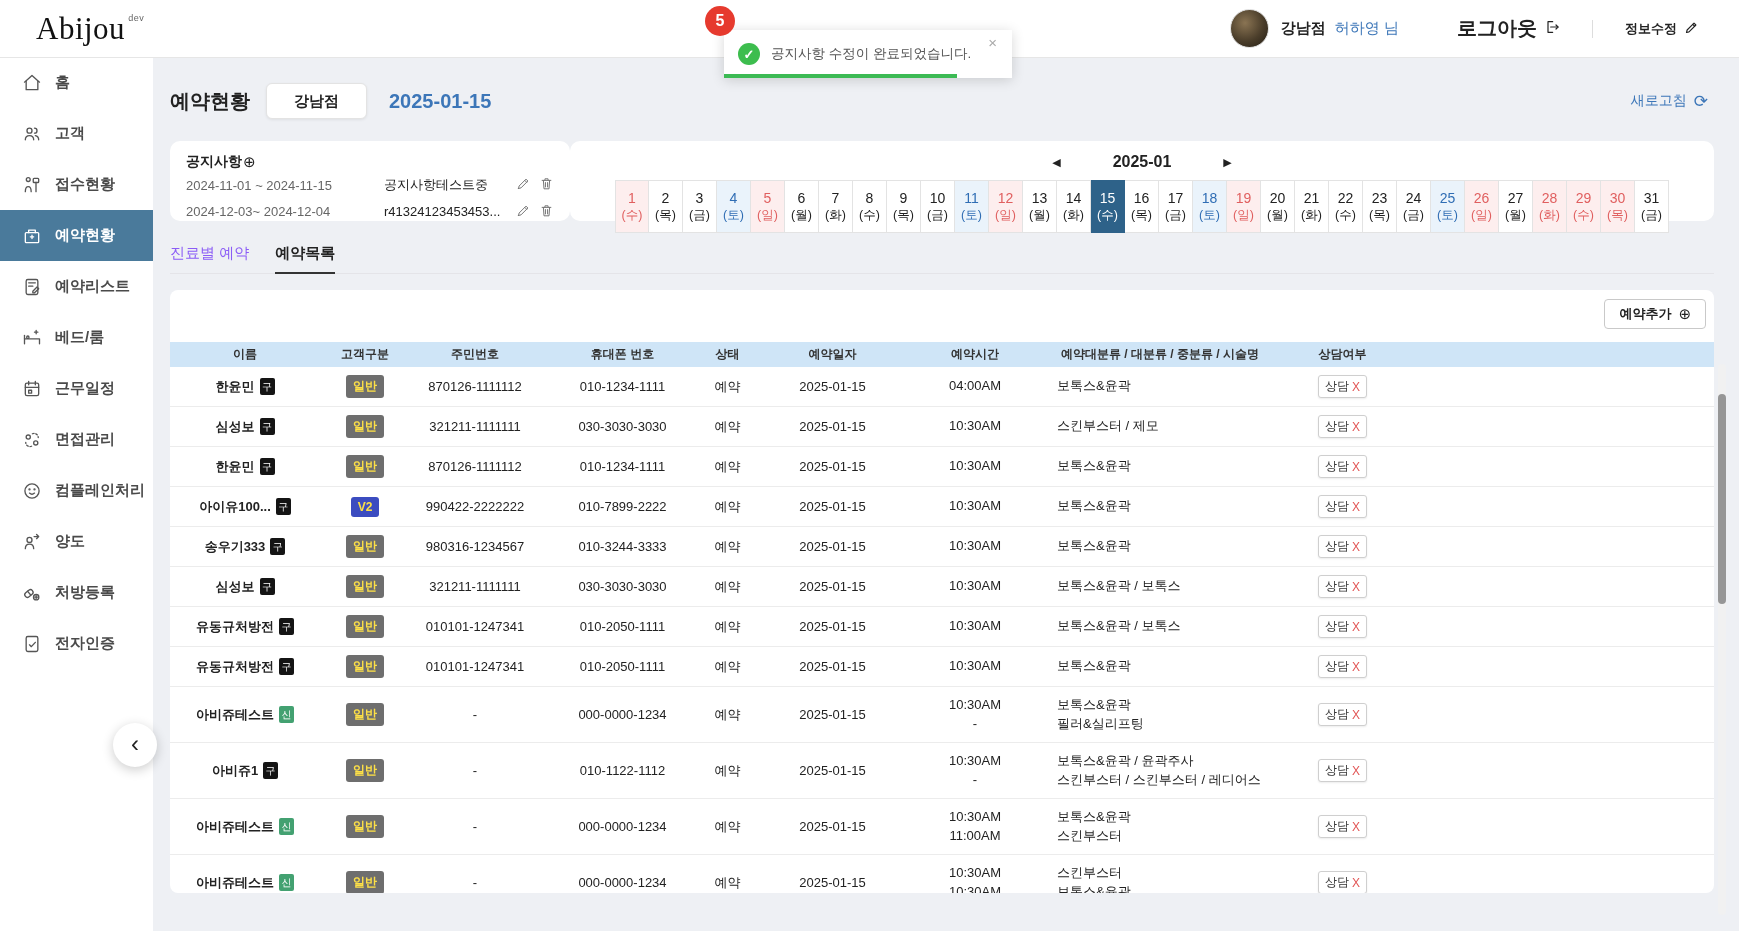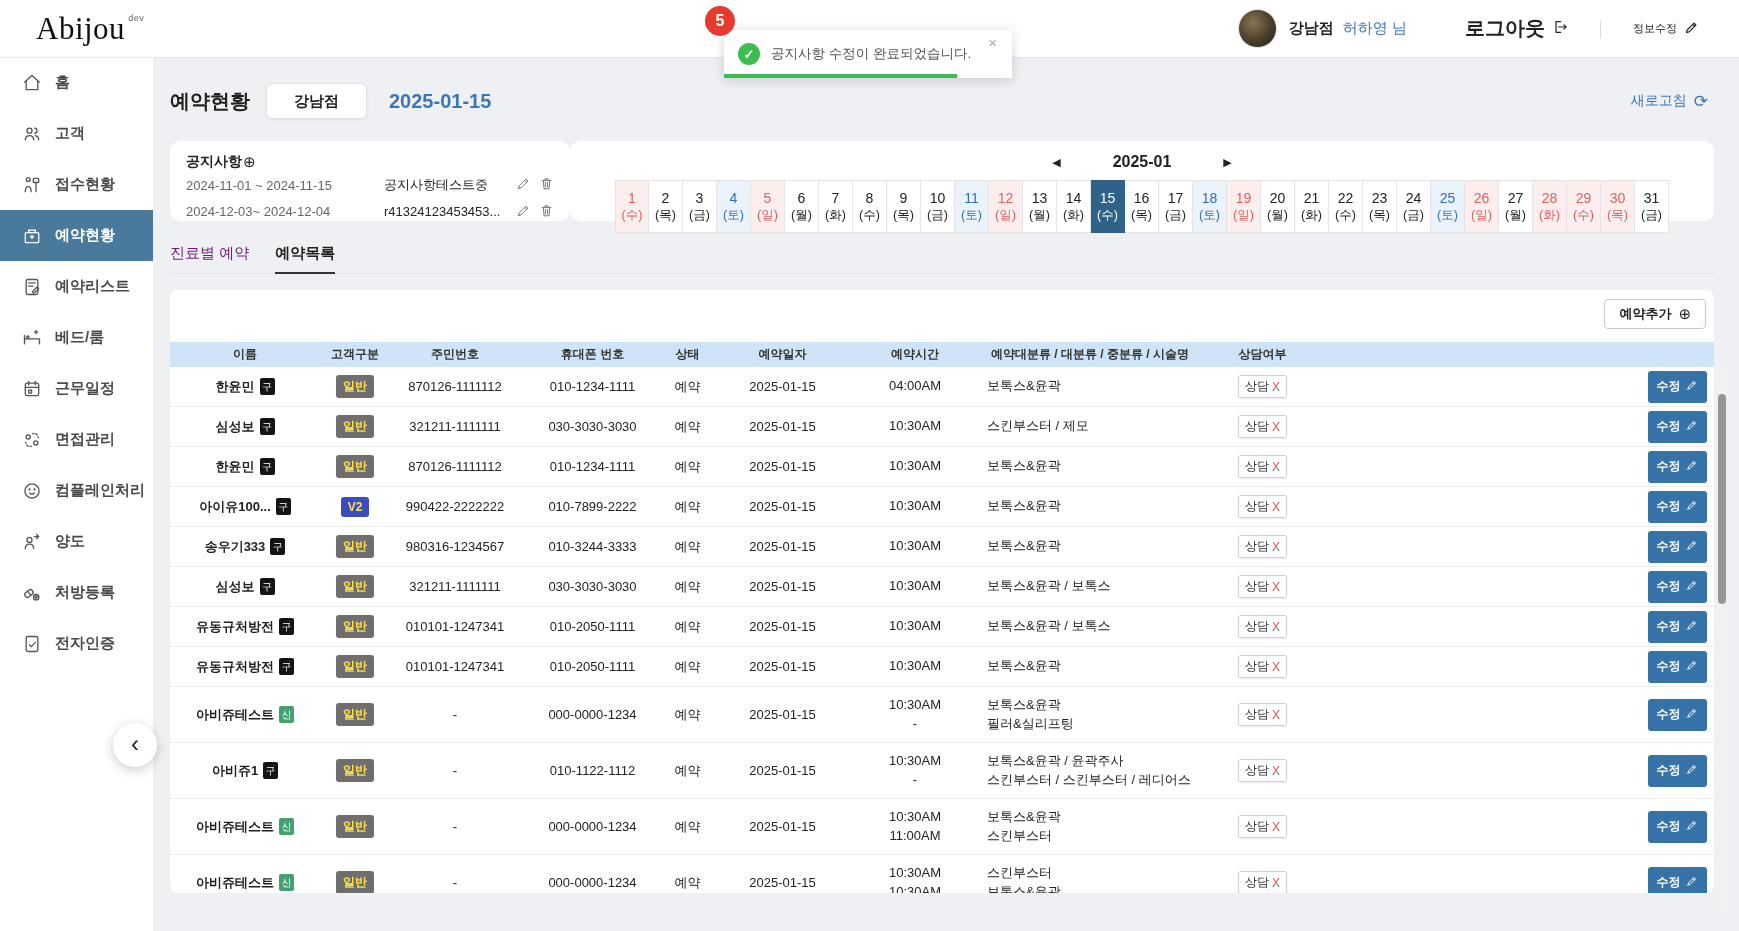--- a/index.html
+++ b/index.html
@@ -8,21 +8,21 @@
   
   .topbar{position:absolute;top:0;left:0;right:0;height:57px;background:#fff;border-bottom:1px solid #e6e6e6;display:flex;align-items:center;z-index:5;}
   .logo{margin-left:36px;font-family:"Liberation Serif",serif;font-size:31px;color:#111;letter-spacing:.5px;}
   .logo-dev{font-size:9px;color:#666;margin-left:3px;vertical-align:18px;font-family:"Liberation Sans",sans-serif;}
   .top-right{margin-left:auto;display:flex;align-items:center;margin-right:34px;}
   .avatar{width:37px;height:37px;border-radius:50%;background:radial-gradient(circle at 38% 35%,#8a7453,#4a3d2a 55%,#221c13);border:1px solid #ddd;}
   .user-branch{font-weight:bold;font-size:15px;color:#222;margin-left:12px;}
   .user-name{color:#3c76b8;font-size:15px;margin-left:9px;}
   .logout{display:flex;align-items:center;gap:7px;margin-left:52px;font-weight:bold;font-size:20px;color:#222;cursor:pointer;background:none;border:none;font-family:inherit;}
   .vdiv{width:1px;height:18px;background:#ddd;margin:0 26px;}
-  .editinfo{display:flex;align-items:center;gap:7px;font-weight:normal;font-size:11px;color:#222;cursor:pointer;background:none;border:none;font-family:inherit;}
+  .editinfo{display:flex;align-items:center;gap:7px;font-weight:bold;font-size:13px;color:#222;cursor:pointer;background:none;border:none;font-family:inherit;}
 
   
   .toast{position:absolute;left:724px;top:30px;width:288px;height:48px;background:#fff;box-shadow:0 2px 12px rgba(0,0,0,.16);display:flex;align-items:center;padding:0 14px;z-index:10;box-sizing:border-box;}
   .toast-check{flex:none;width:22px;height:22px;border-radius:50%;background:#3dbd4e;color:#fff;display:flex;align-items:center;justify-content:center;font-size:13px;font-weight:bold;}
   .toast-msg{font-size:13.5px;color:#555;margin-left:11px;white-space:nowrap;}
   .toast-close{position:absolute;right:9px;top:4px;color:#aaa;font-size:15px;background:none;border:none;cursor:pointer;line-height:1;}
   .toast-bar{position:absolute;left:0;bottom:0;height:4px;width:81%;background:#3cba54;}
   .alert-badge{position:absolute;left:705px;top:6px;width:30px;height:30px;border-radius:50%;background:#e63a2e;color:#fff;font-size:16px;font-weight:bold;display:flex;align-items:center;justify-content:center;z-index:11;}
 
   
@@ -57,29 +57,29 @@
   .cal-days{display:flex;justify-content:center;margin-top:9px;}
   .day{width:34px;height:53px;border:1px solid #e3e3e3;border-left:none;display:flex;flex-direction:column;align-items:center;justify-content:center;font-size:14px;gap:1px;box-sizing:border-box;cursor:pointer;}
   .day:first-child{border-left:1px solid #e3e3e3;}
   .day .wd{font-size:12.5px;}
   .day.normal{background:#fff;color:#222;}
   .day.sat{background:#eaf3fb;color:#2f6db4;}
   .day.sun,.day.holiday{background:#fdeeee;color:#e05f5f;}
   .day.selected{background:#2e6289;color:#fff;border-color:#2e6289;}
 
   .tabs{display:flex;gap:26px;margin-top:23px;border-bottom:1px solid #e4e4e8;}
-  .tab{font-size:15px;color:#701a75;padding-bottom:9px;cursor:pointer;}
+  .tab{font-size:15px;color:#8b5cf6;padding-bottom:9px;cursor:pointer;}
   .tab.active{color:#222;font-weight:bold;border-bottom:2.5px solid #333;margin-bottom:-1px;}
 
   .table-panel{margin-top:16px;background:#fff;border-radius:8px;height:603px;overflow:hidden;position:relative;}
   .add-row{display:flex;justify-content:flex-end;padding:9px 8px 13px 0;}
   .add-btn{display:flex;align-items:center;gap:7px;background:#fff;border:1px solid #c9c9c9;border-radius:4px;height:30px;padding:0 14px;font-size:13px;font-weight:bold;color:#222;cursor:pointer;font-family:inherit;}
   .add-btn .pic{font-size:15px;font-weight:normal;}
 
-  .grid{display:grid;grid-template-columns:150px 70px 130px 145px 45px 145px 120px 230px 115px 320px 74px;}
+  .grid{display:grid;grid-template-columns:150px 70px 130px 145px 45px 145px 120px 230px 115px 320px 74px;gap:10px;}
   .thead{background:#cfe5f7;height:25px;}
   .hcell{display:flex;align-items:center;justify-content:center;font-size:12px;font-weight:bold;color:#333;white-space:nowrap;}
   .trow{border-bottom:1px solid #ececec;height:39px;}
   .trow.tall{height:55px;}
   .tcell{display:flex;align-items:center;justify-content:center;font-size:13px;color:#222;text-align:center;overflow:hidden;}
   .tcell.cat{justify-content:flex-start;padding-left:12px;text-align:left;}
   .lines{display:flex;flex-direction:column;gap:2px;line-height:1.25;}
   .cname{font-weight:bold;white-space:nowrap;}
   .nbadge{display:inline-flex;align-items:center;justify-content:center;width:15px;height:17px;font-size:10px;color:#fff;border-radius:2px;margin-left:5px;flex:none;font-weight:normal;}
   .nbadge.old{background:#141414;}

